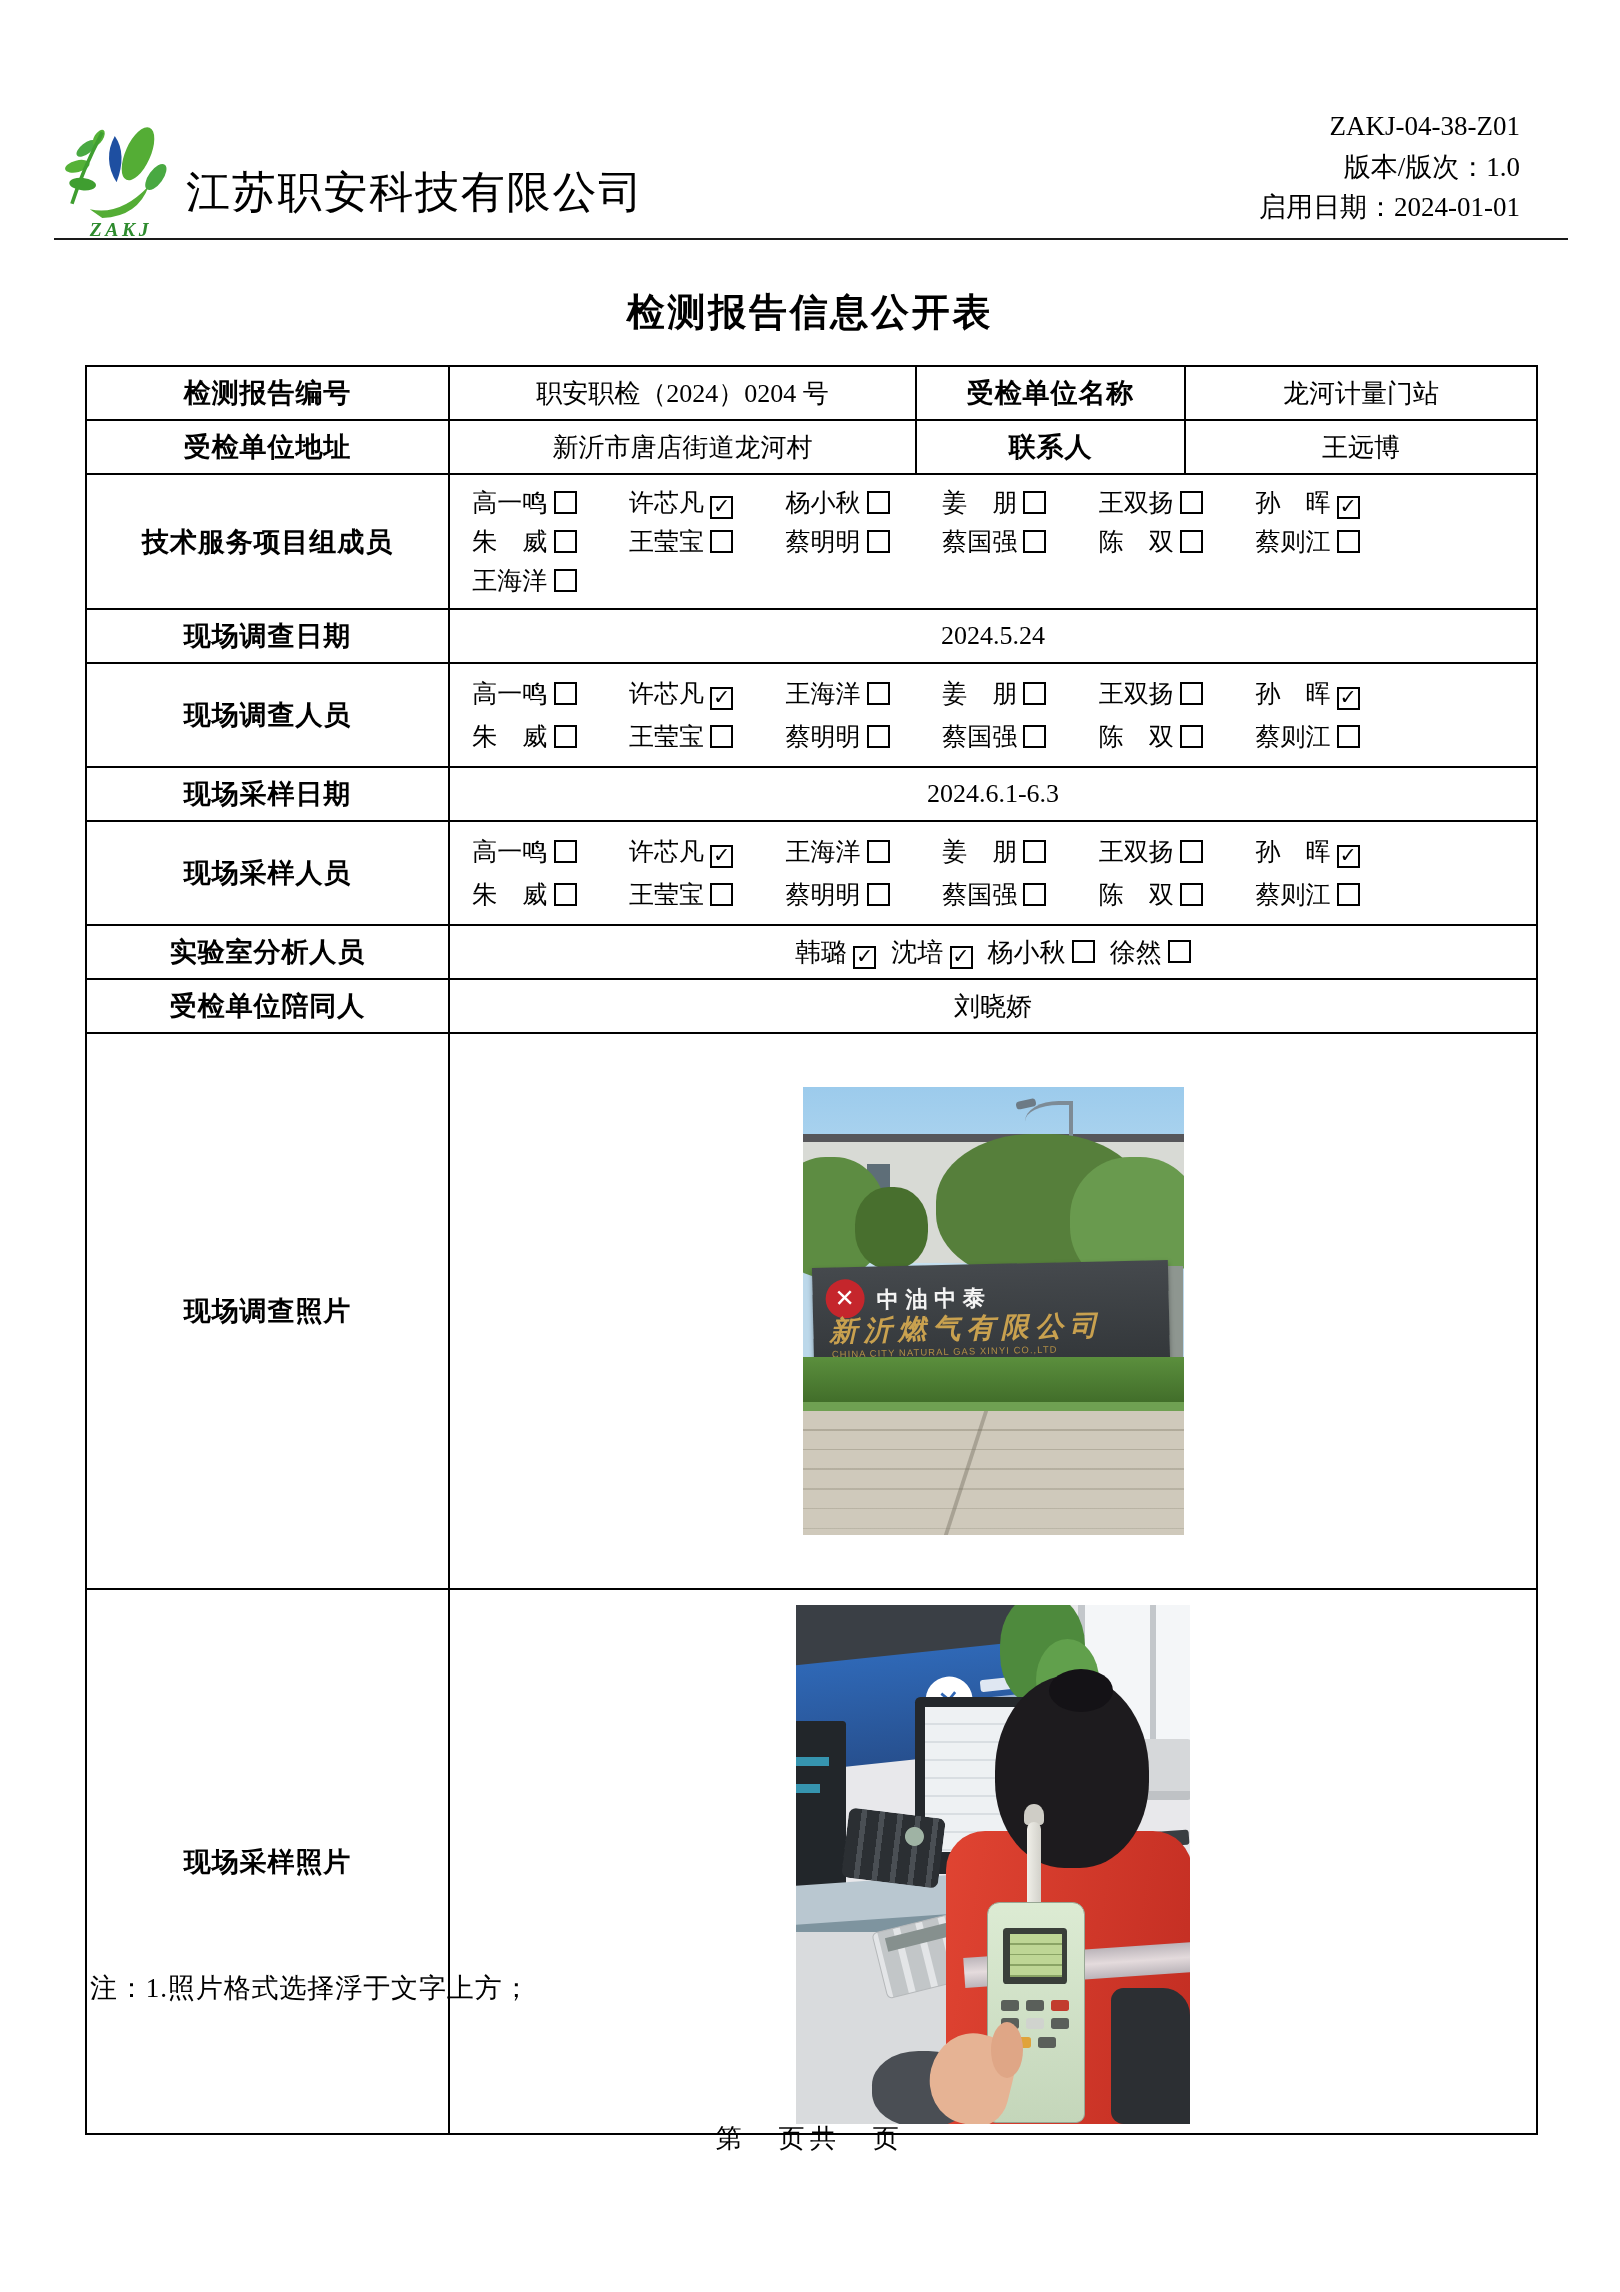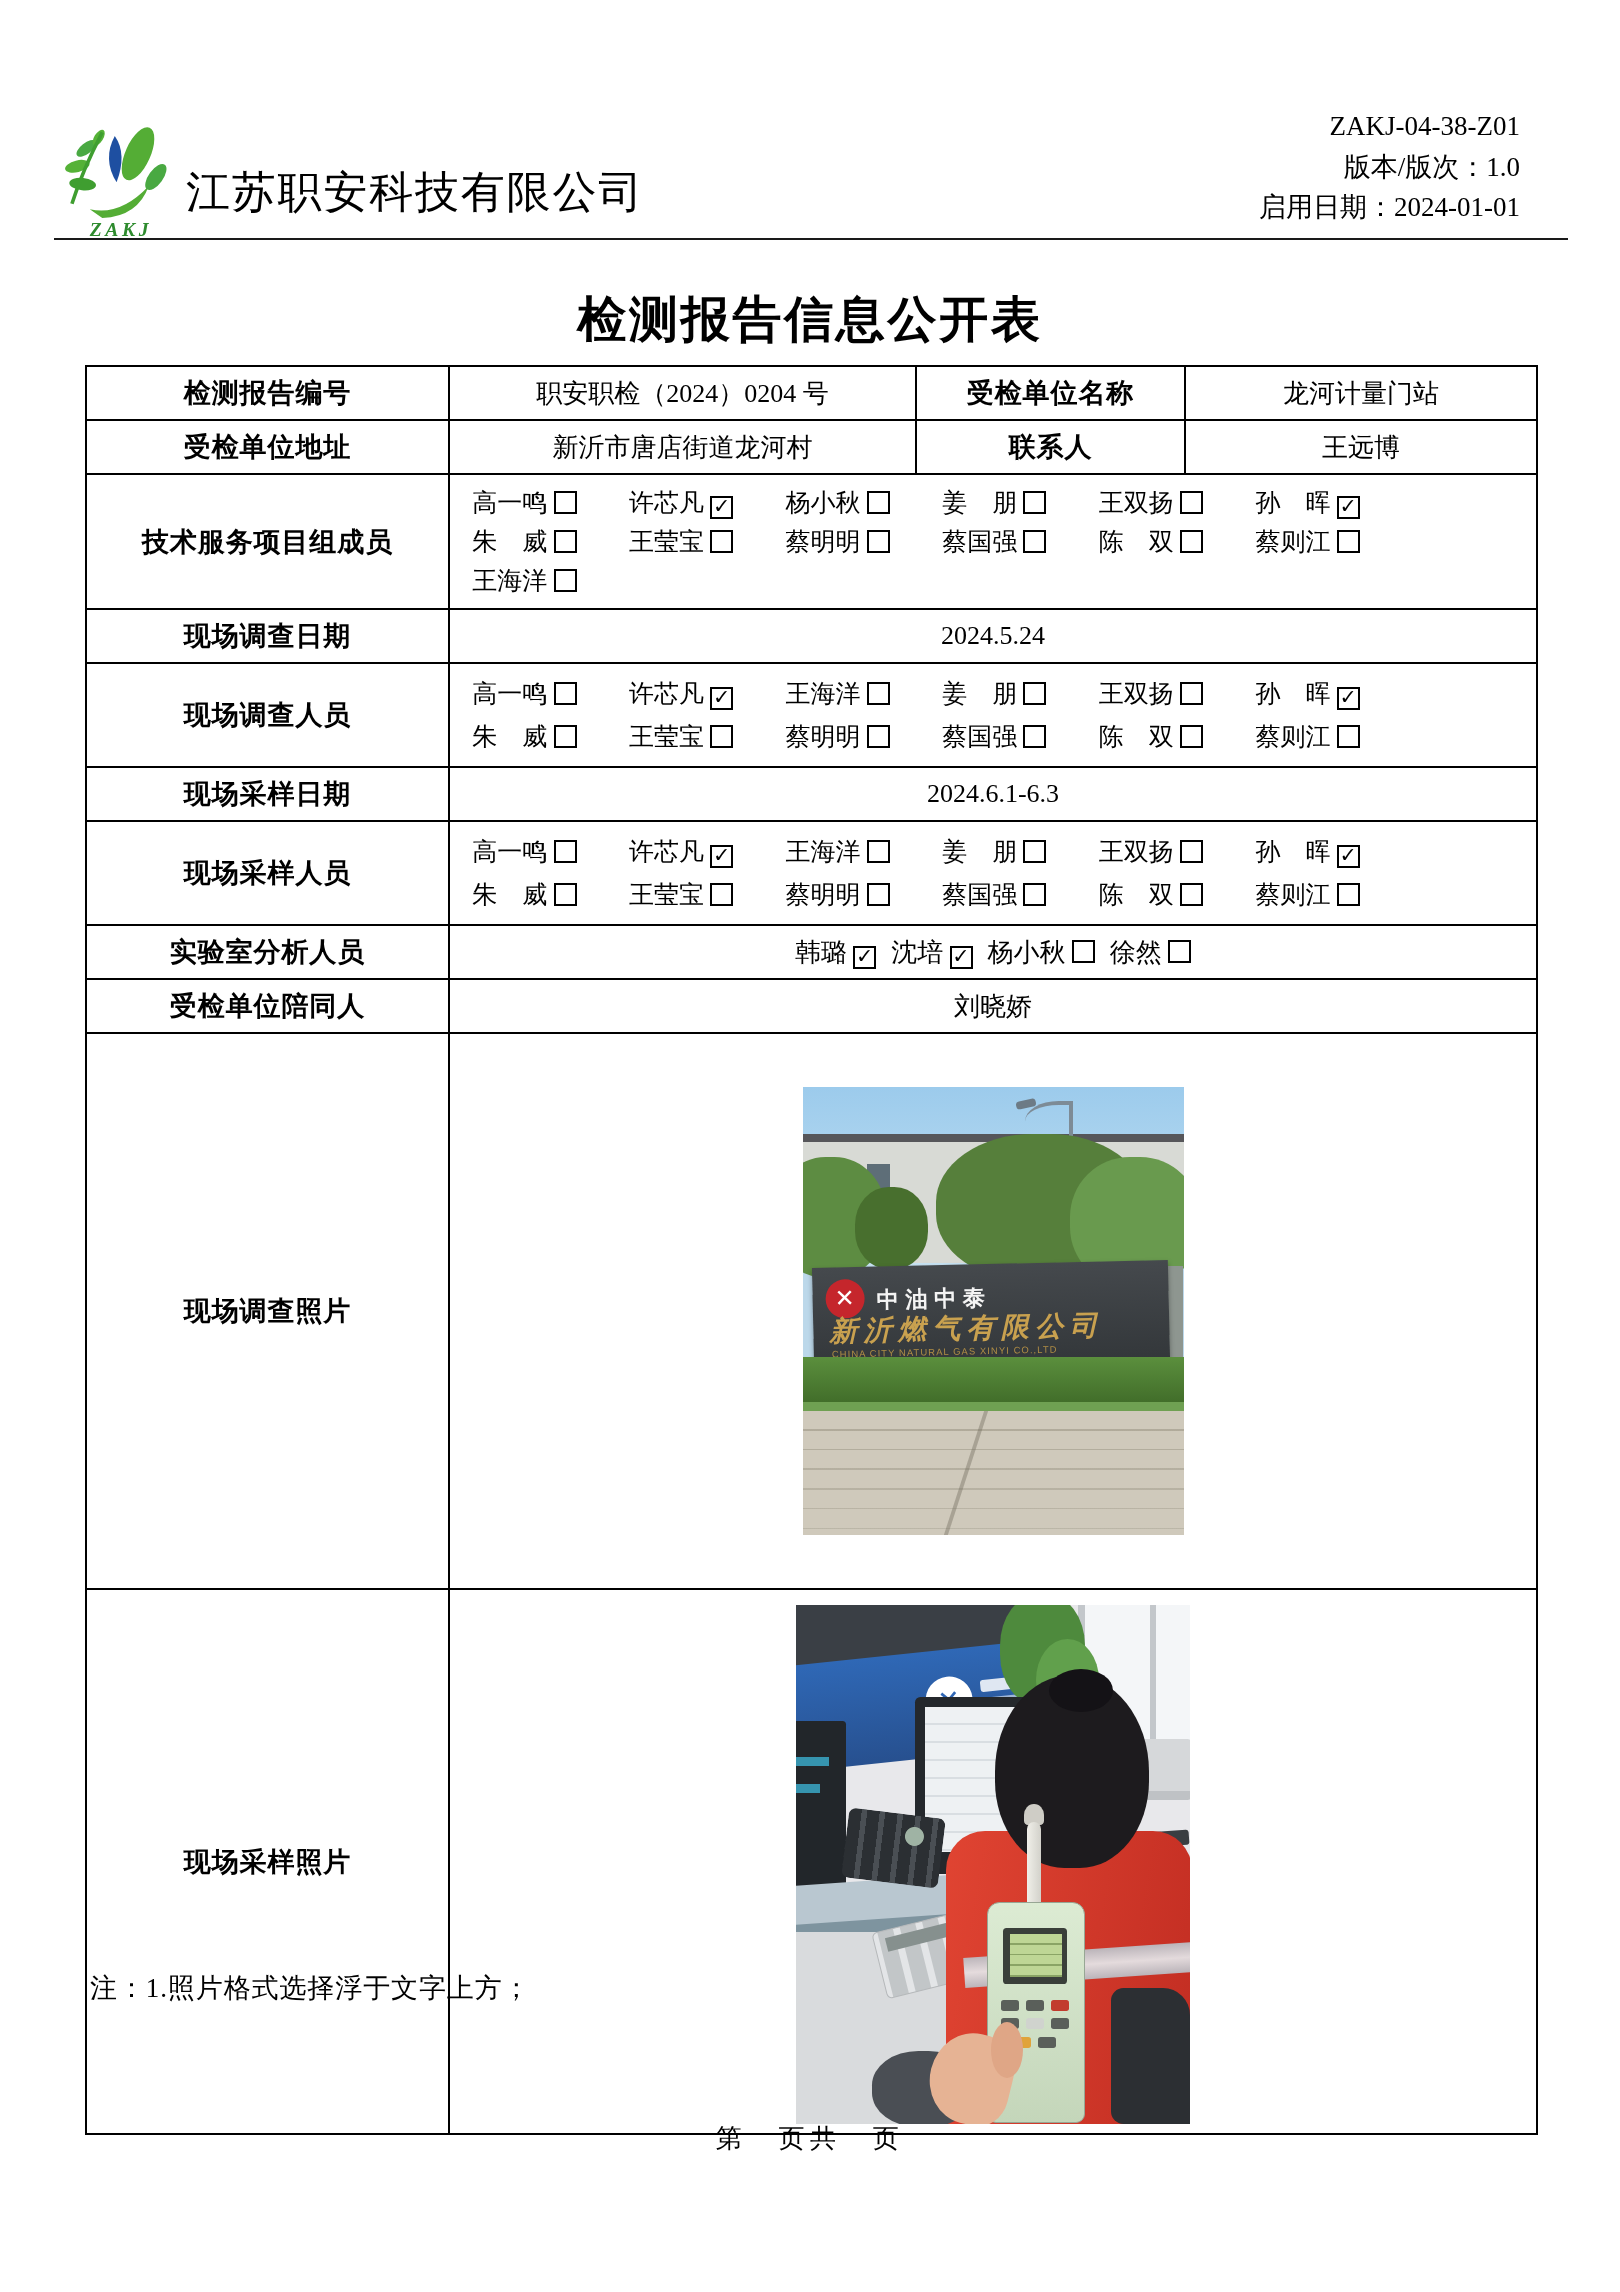--- a/index.html
+++ b/index.html
@@ -6,21 +6,21 @@
   .page{position:relative;width:1620px;height:2293px;background:#fff;overflow:hidden;
         font-family:"Liberation Serif","DejaVu Serif",serif;color:#000;}
 
   
   .logo{position:absolute;left:63px;top:116px;width:125px;height:130px;}
   .company{position:absolute;left:186px;top:163px;font-size:44px;letter-spacing:1.8px;}
   .doc-meta{position:absolute;right:100px;top:106px;text-align:right;font-size:27px;line-height:1.5;}
   .header-rule{position:absolute;left:54px;right:52px;top:238px;border-top:2.7px solid #1a1a1a;}
 
   .title{position:absolute;left:0;top:287px;width:100%;text-align:center;
-         font-size:49px;font-weight:bold;letter-spacing:2.7px;}
+         font-size:38px;font-weight:bold;letter-spacing:2.7px;}
 
   
   table.form{position:absolute;left:85px;top:365px;width:1451px;border-collapse:collapse;table-layout:fixed;}
   table.form td{border:2.7px solid #000;padding:8px;vertical-align:middle;}
   td.lbl{font-family:"Liberation Sans","DejaVu Sans",sans-serif;font-weight:bold;
          text-align:center;font-size:27px;letter-spacing:0.9px;}
   td.val{text-align:center;font-size:26px;}
   td.names{font-size:25px;}
   .name-line{display:grid;grid-template-columns:repeat(6,1fr);align-items:center;
              height:39px;padding:0 116px 0 14.3px;}

